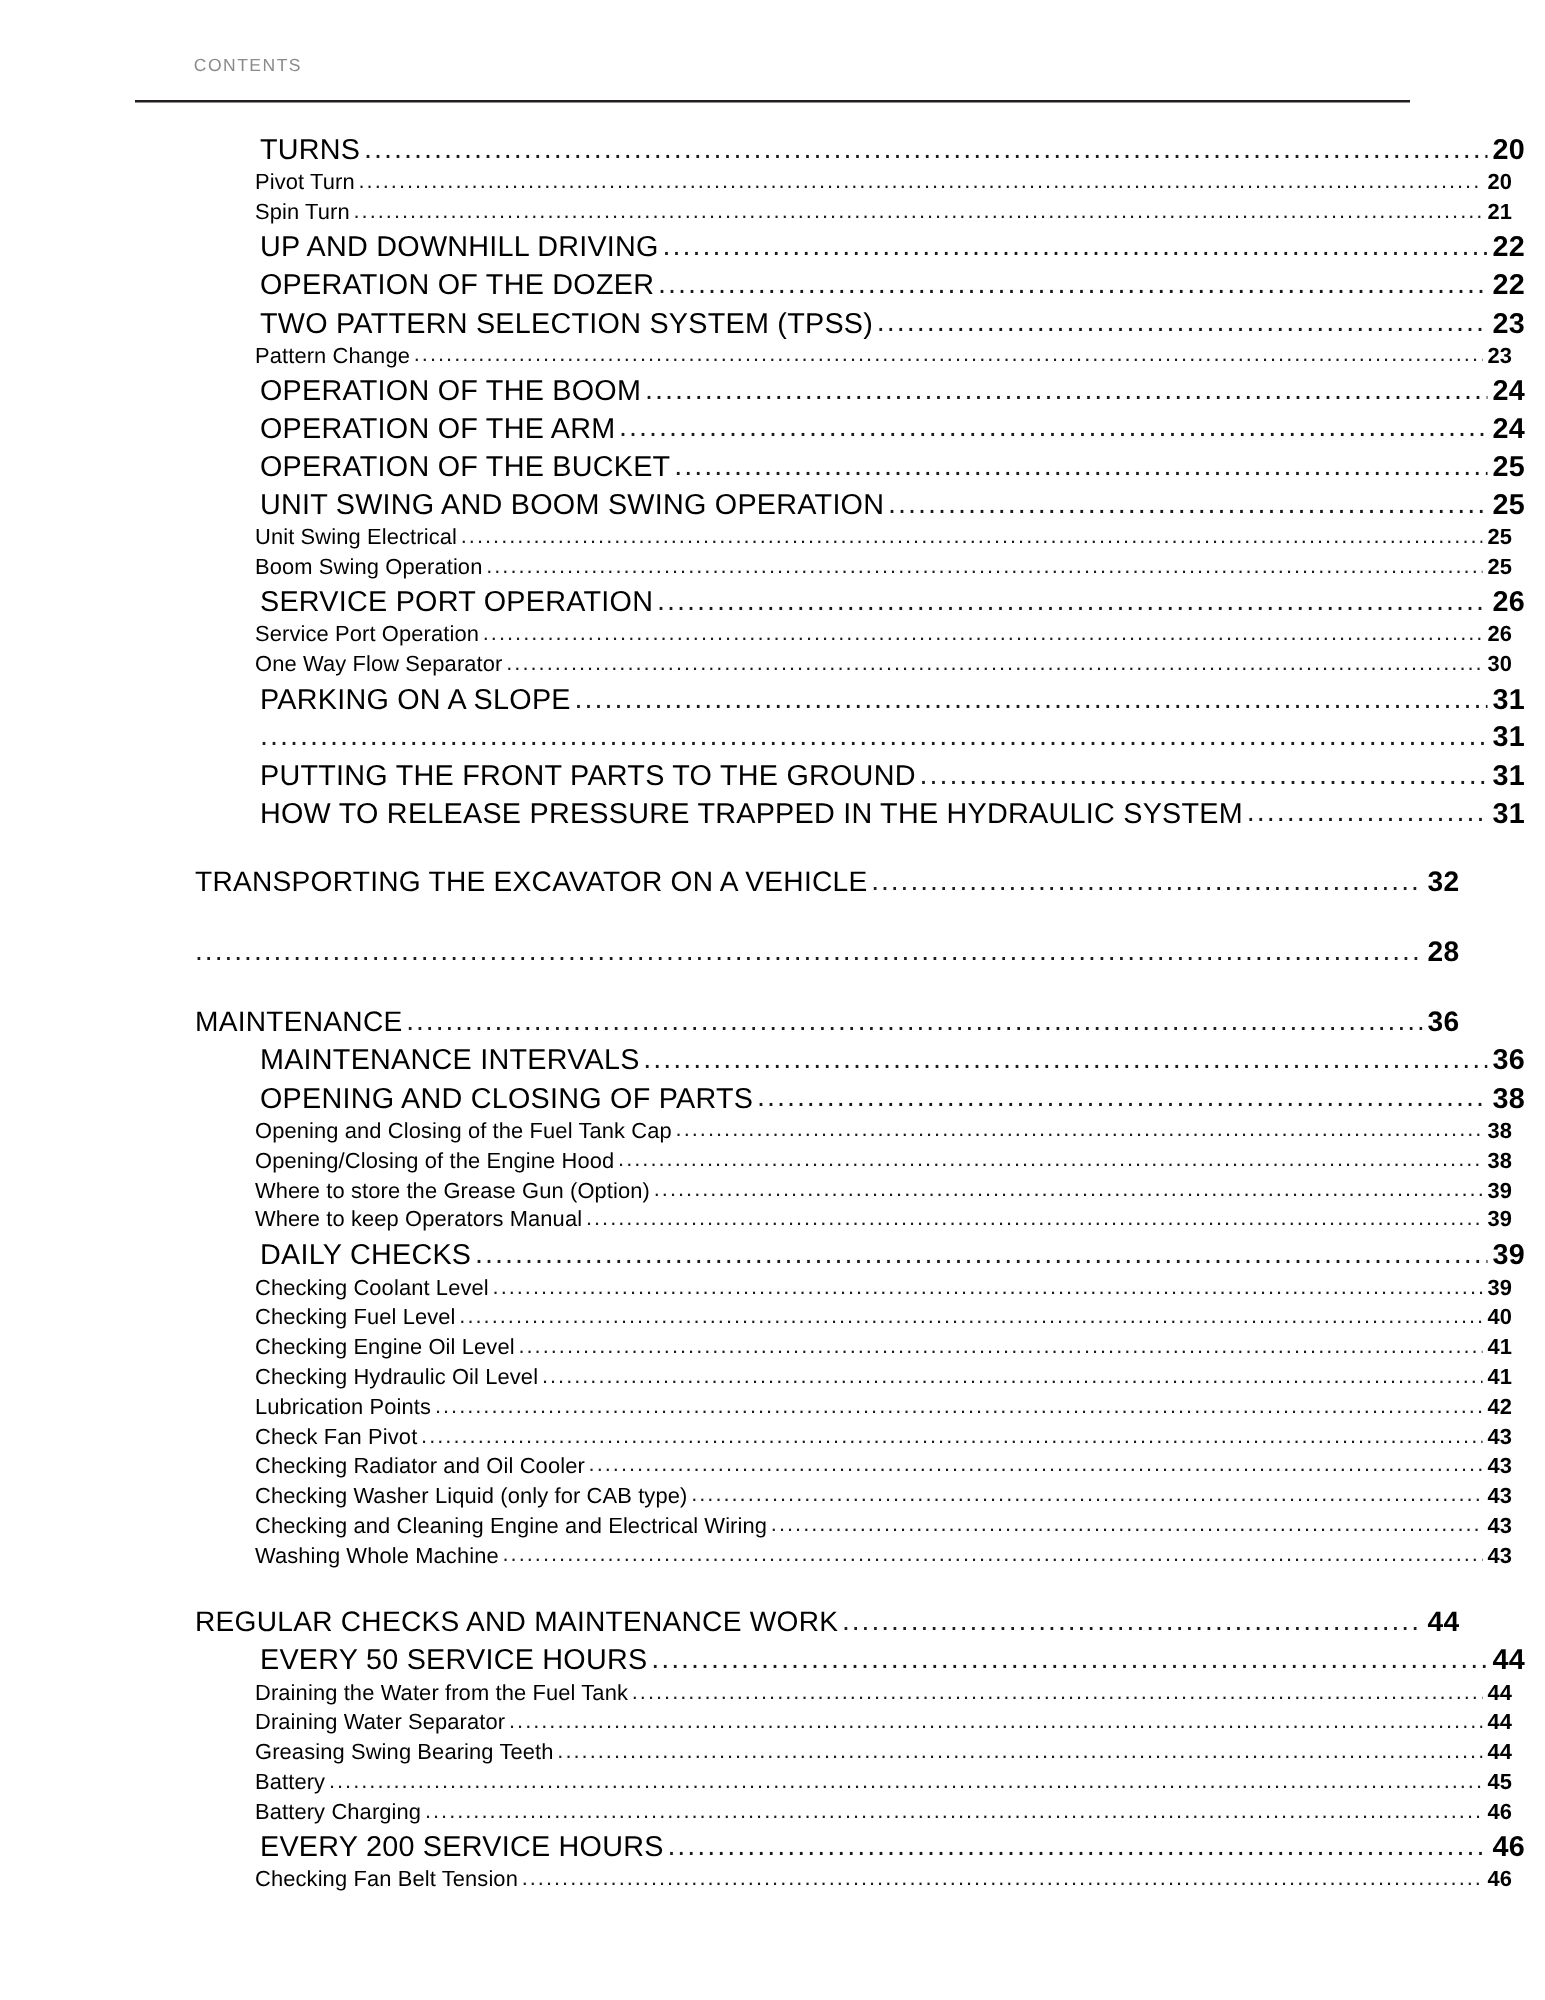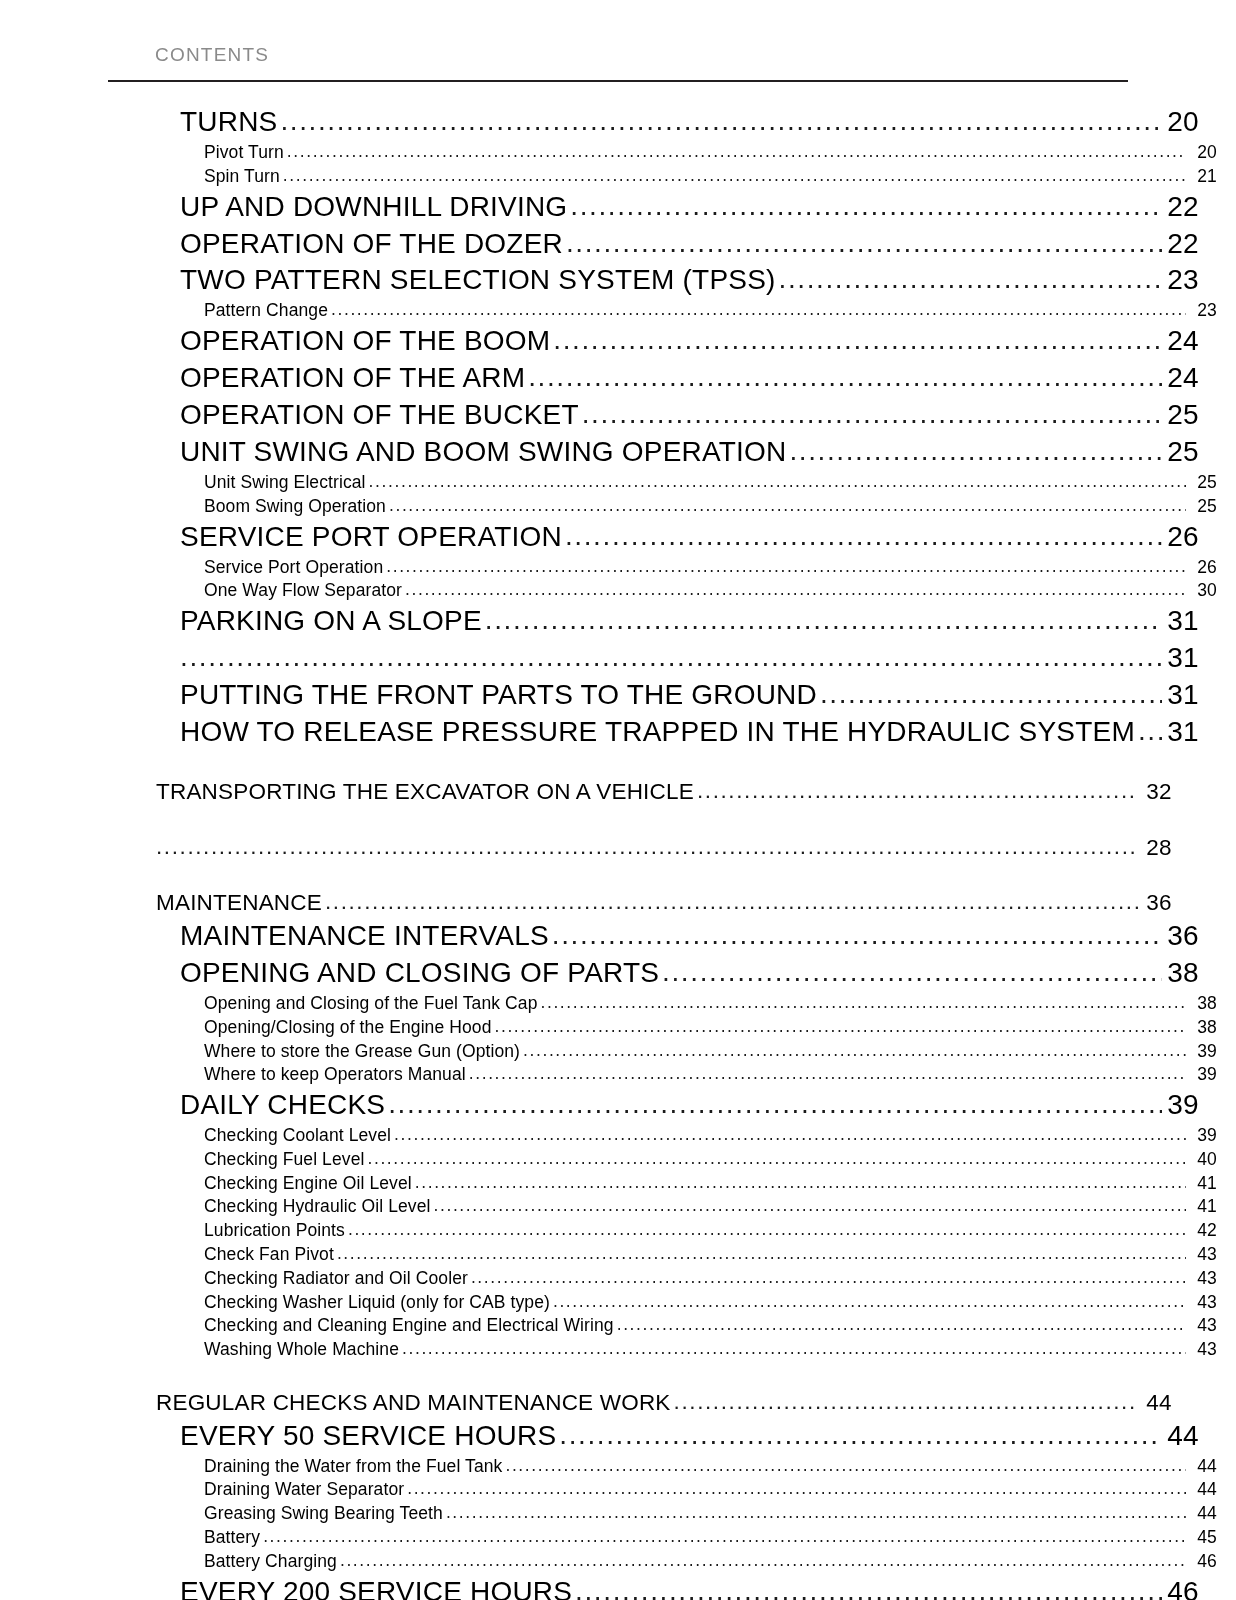--- a/index.html
+++ b/index.html
@@ -19,21 +19,21 @@
     position: relative;
     width: 1236px;
     height: 1600px;
     box-sizing: border-box;
     padding: 0;
   }
   .header {
     position: absolute;
     left: 155px;
     top: 44px;
-    font-size: 19px;
+    font-size: 14px;
     letter-spacing: 1.2px;
     color: #8a8a8a;
     font-family: "Liberation Sans", sans-serif;
   }
   .header-rule {
     position: absolute;
     left: 108px;
     top: 80px;
     width: 1020px;
     height: 2px;
@@ -60,38 +60,39 @@
     overflow: hidden;
     white-space: nowrap;
     letter-spacing: 1.6px;
     font-size: inherit;
     line-height: 1;
     color: #1a1a1a;
     transform: translateY(-1px);
   }
   .entry .page-num {
     flex: 0 0 auto;
-    text-align: center;
+    text-align: left;
     padding-left: 4px;
     min-width: 34px;
+    font-weight: bold;
   }
 
   
   .lvl-h1 {
     font-size: 22.5px;
     letter-spacing: 0.2px;
     margin-left: 48px;
     margin-top: 26px;
     margin-bottom: 0px;
     line-height: 1.32;
   }
   .lvl-h2 {
-    font-size: 28px;
+    font-size: 23px;
     letter-spacing: 0.2px;
-    margin-left: 72px;
+    margin-left: 100px;
     line-height: 1.32;
   }
   .lvl-h3 {
     font-size: 17.5px;
     letter-spacing: 0.1px;
     margin-left: 96px;
     line-height: 1.36;
   }
   .gap-before {
     margin-top: 26px;

